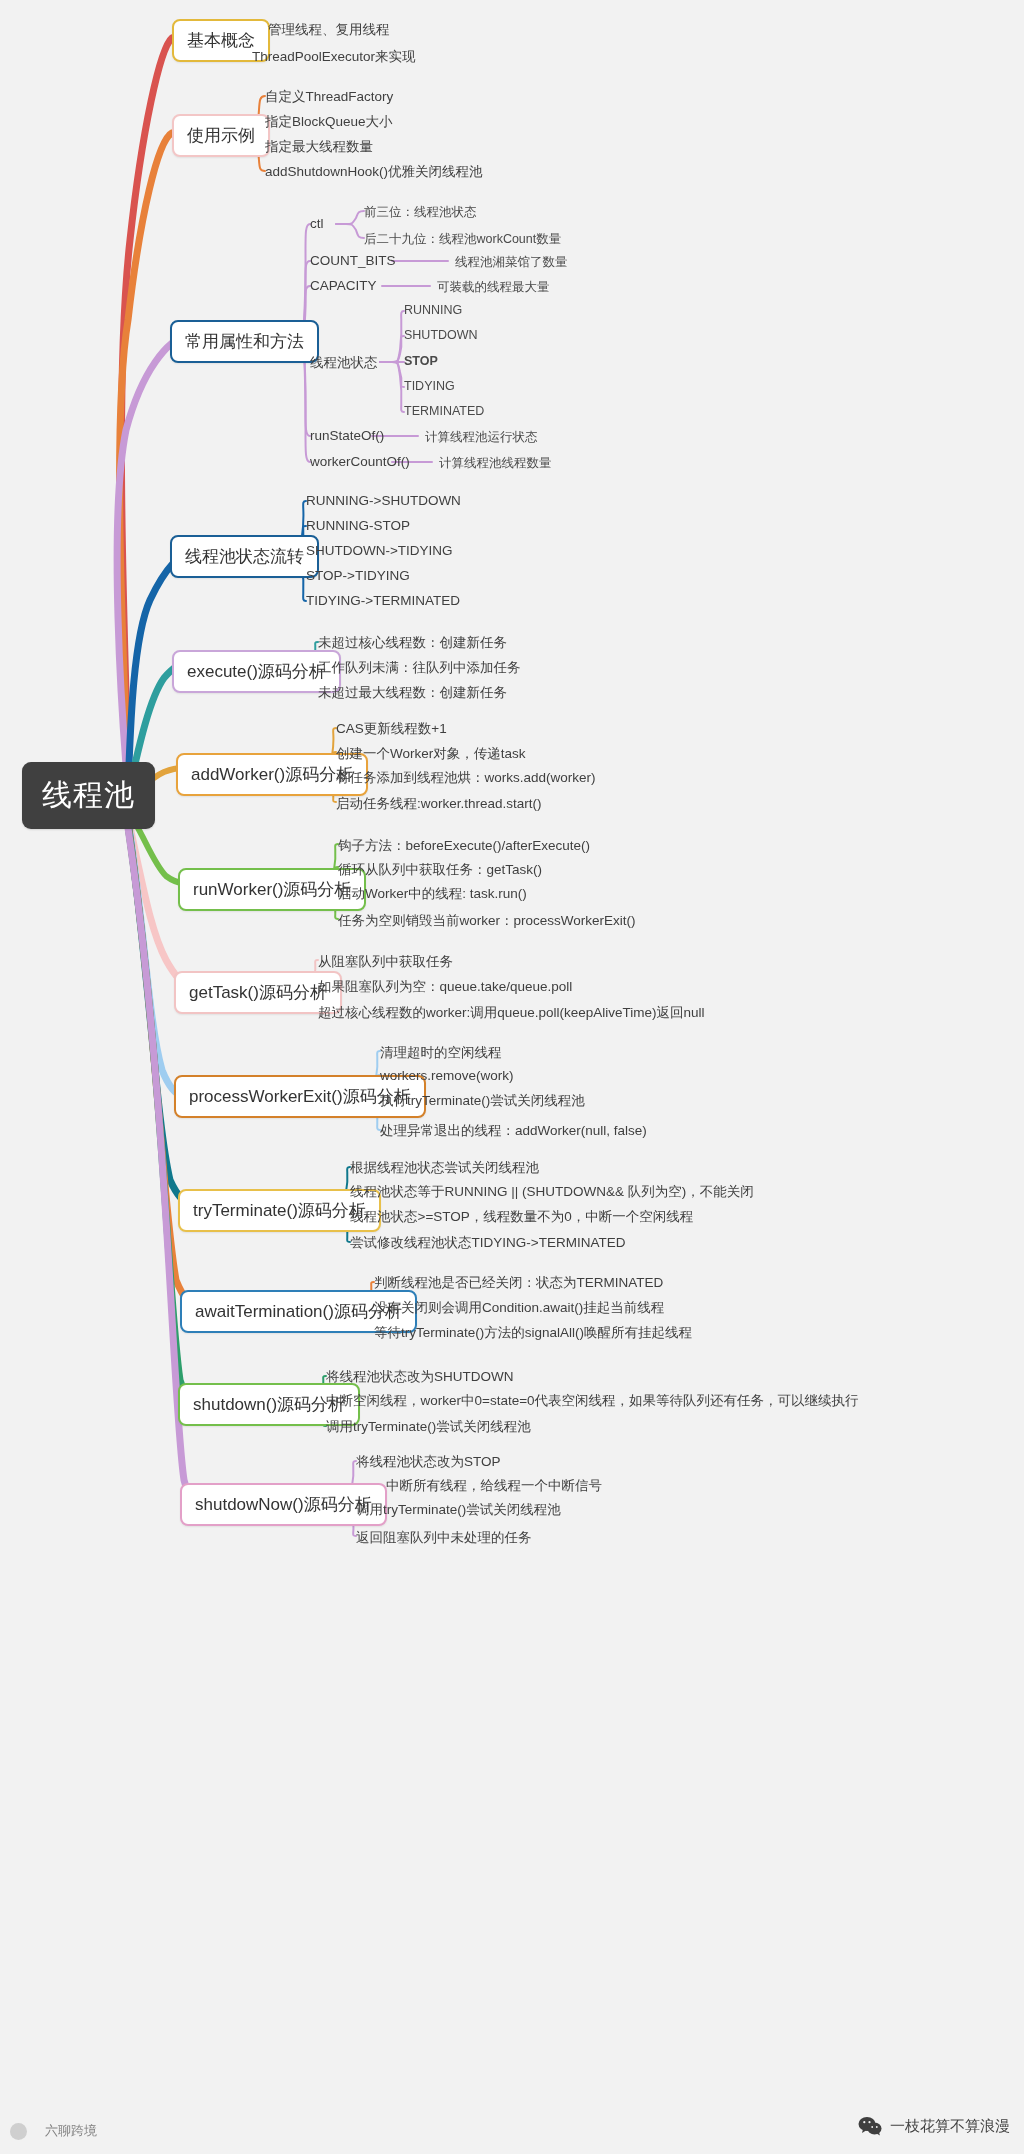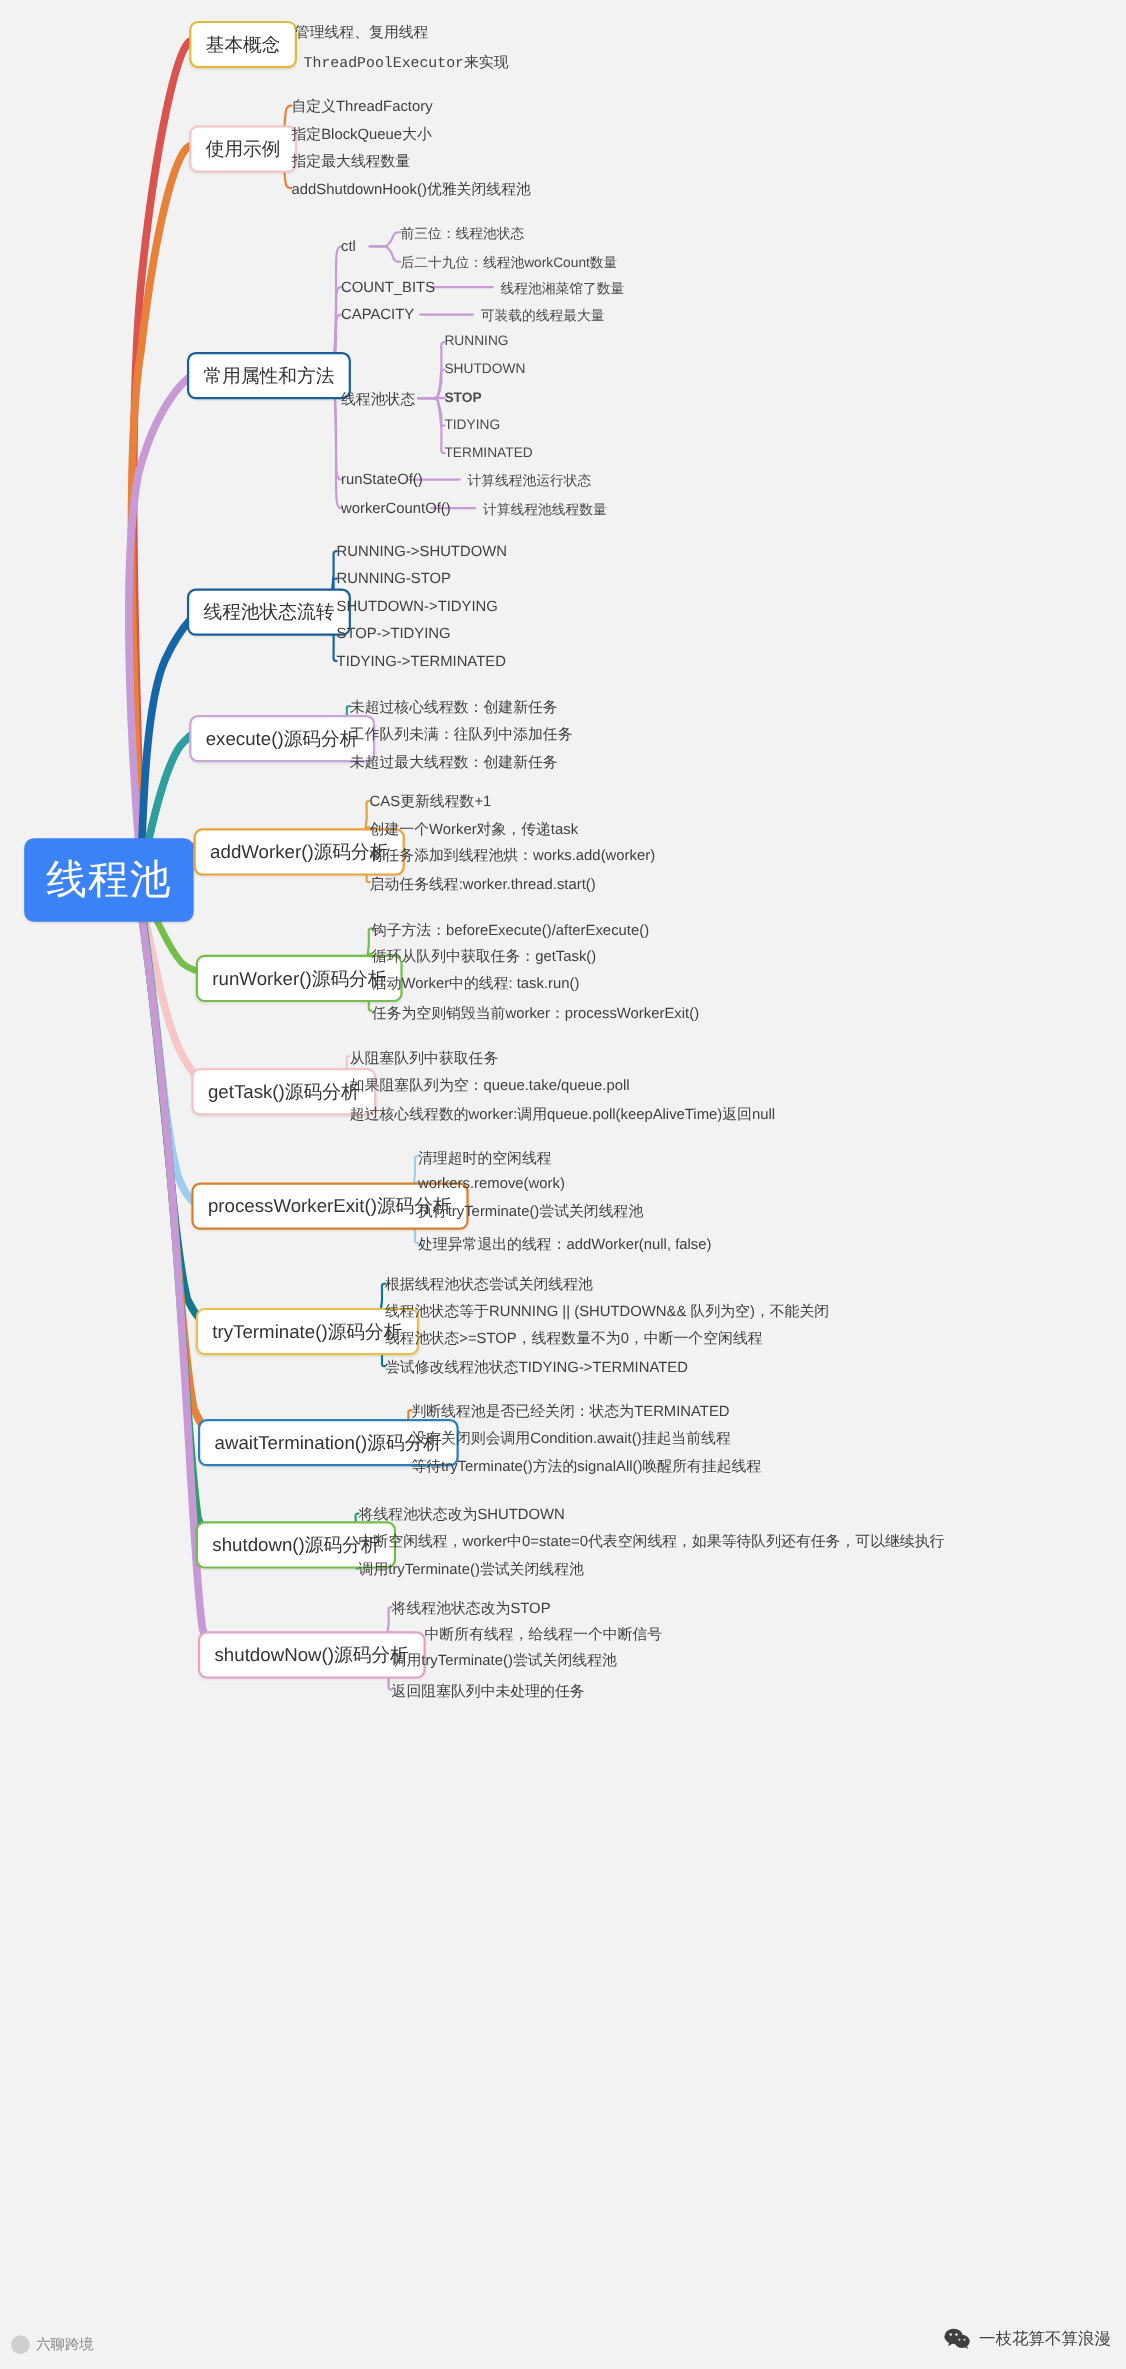--- a/index.html
+++ b/index.html
@@ -9,22 +9,22 @@
     font-family:"Liberation Sans","DejaVu Sans",sans-serif;
     position:relative;overflow:hidden;
   }
   #canvas{position:absolute;inset:0;width:1024px;height:2154px;}
   svg.edges{position:absolute;left:0;top:0;width:1024px;height:2154px;pointer-events:none;}
 
   .node{position:absolute;box-sizing:border-box;white-space:nowrap;}
 
   
   .root{
-    background:#3b82f6;color:#fff;border-radius:9px;
-    font-size:37px;padding:13px 20px;letter-spacing:1px;
+    background:#404040;color:#fff;border-radius:9px;
+    font-size:30px;padding:13px 20px;letter-spacing:1px;
     box-shadow:0 1px 2px rgba(0,0,0,.12);
     font-family:Liberation Serif, serif;
   }
   
   .l1{
     background:#fff;border:2px solid #888;border-radius:8px;
     font-size:17px;color:#333;padding:8px 13px;
     box-shadow:0 1px 2px rgba(0,0,0,.07);
   }
   
@@ -36,21 +36,21 @@
     position:absolute;right:14px;bottom:18px;
     display:flex;align-items:center;gap:8px;
     font-size:15px;color:#404040;
   }
   .wechat{
     width:24px;height:20px;position:relative;display:inline-block;
   }
   .wechat svg{display:block;}
   .brand{
     position:absolute;left:10px;bottom:14px;
-    display:flex;align-items:center;gap:6px;
+    display:flex;align-items:center;gap:18px;
     font-size:13px;color:#6f6f6f;opacity:.85;
   }
   .brand .dot{
     width:17px;height:17px;border-radius:50%;
     background:#c9c9c9;display:inline-block;
   }
 </style>
 </head>
 <body>
 
@@ -149,21 +149,21 @@
       <path d="M332 1499 L 342 1499 C 350 1499, 350 1499, 352 1492 C 356 1486, 350 1484, 356 1484" stroke="#c79ad6" stroke-width="2"></path>
       <path d="M332 1499 L 350 1499 C 354 1499, 354 1502, 356 1507" stroke="#c79ad6" stroke-width="2"></path>
       <path d="M332 1499 L 342 1499 C 350 1499, 350 1499, 352 1516 C 356 1532, 350 1536, 356 1536" stroke="#c79ad6" stroke-width="2"></path>
     </g>
   </svg>
 
   <div class="node root" style="left:22px;top:762px;">线程池</div>
 
   <div class="node l1" style="left:172px;top:19px;border-color:#e3b93b;">基本概念</div>
   <div class="node l2" style="left:268px;top:21px;">管理线程、复用线程</div>
-  <div class="node l2" style="left:276px;top:48px;font-family:Liberation Mono, monospace;">ThreadPoolExecutor来实现</div>
+  <div class="node l2" style="left:252px;top:48px;">ThreadPoolExecutor来实现</div>
 
   <div class="node l1" style="left:172px;top:114px;border-color:#f3c6c6;">使用示例</div>
   <div class="node l2" style="left:265px;top:88px;">自定义ThreadFactory</div>
   <div class="node l2" style="left:265px;top:113px;">指定BlockQueue大小</div>
   <div class="node l2" style="left:265px;top:138px;">指定最大线程数量</div>
   <div class="node l2" style="left:265px;top:163px;">addShutdownHook()优雅关闭线程池</div>
 
   <div class="node l1" style="left:170px;top:320px;border-color:#1a5f96;">常用属性和方法</div>
   <div class="node l2" style="left:310px;top:216px;">ctl</div>
   <div class="node l3" style="left:364px;top:204px;">前三位：线程池状态</div>

